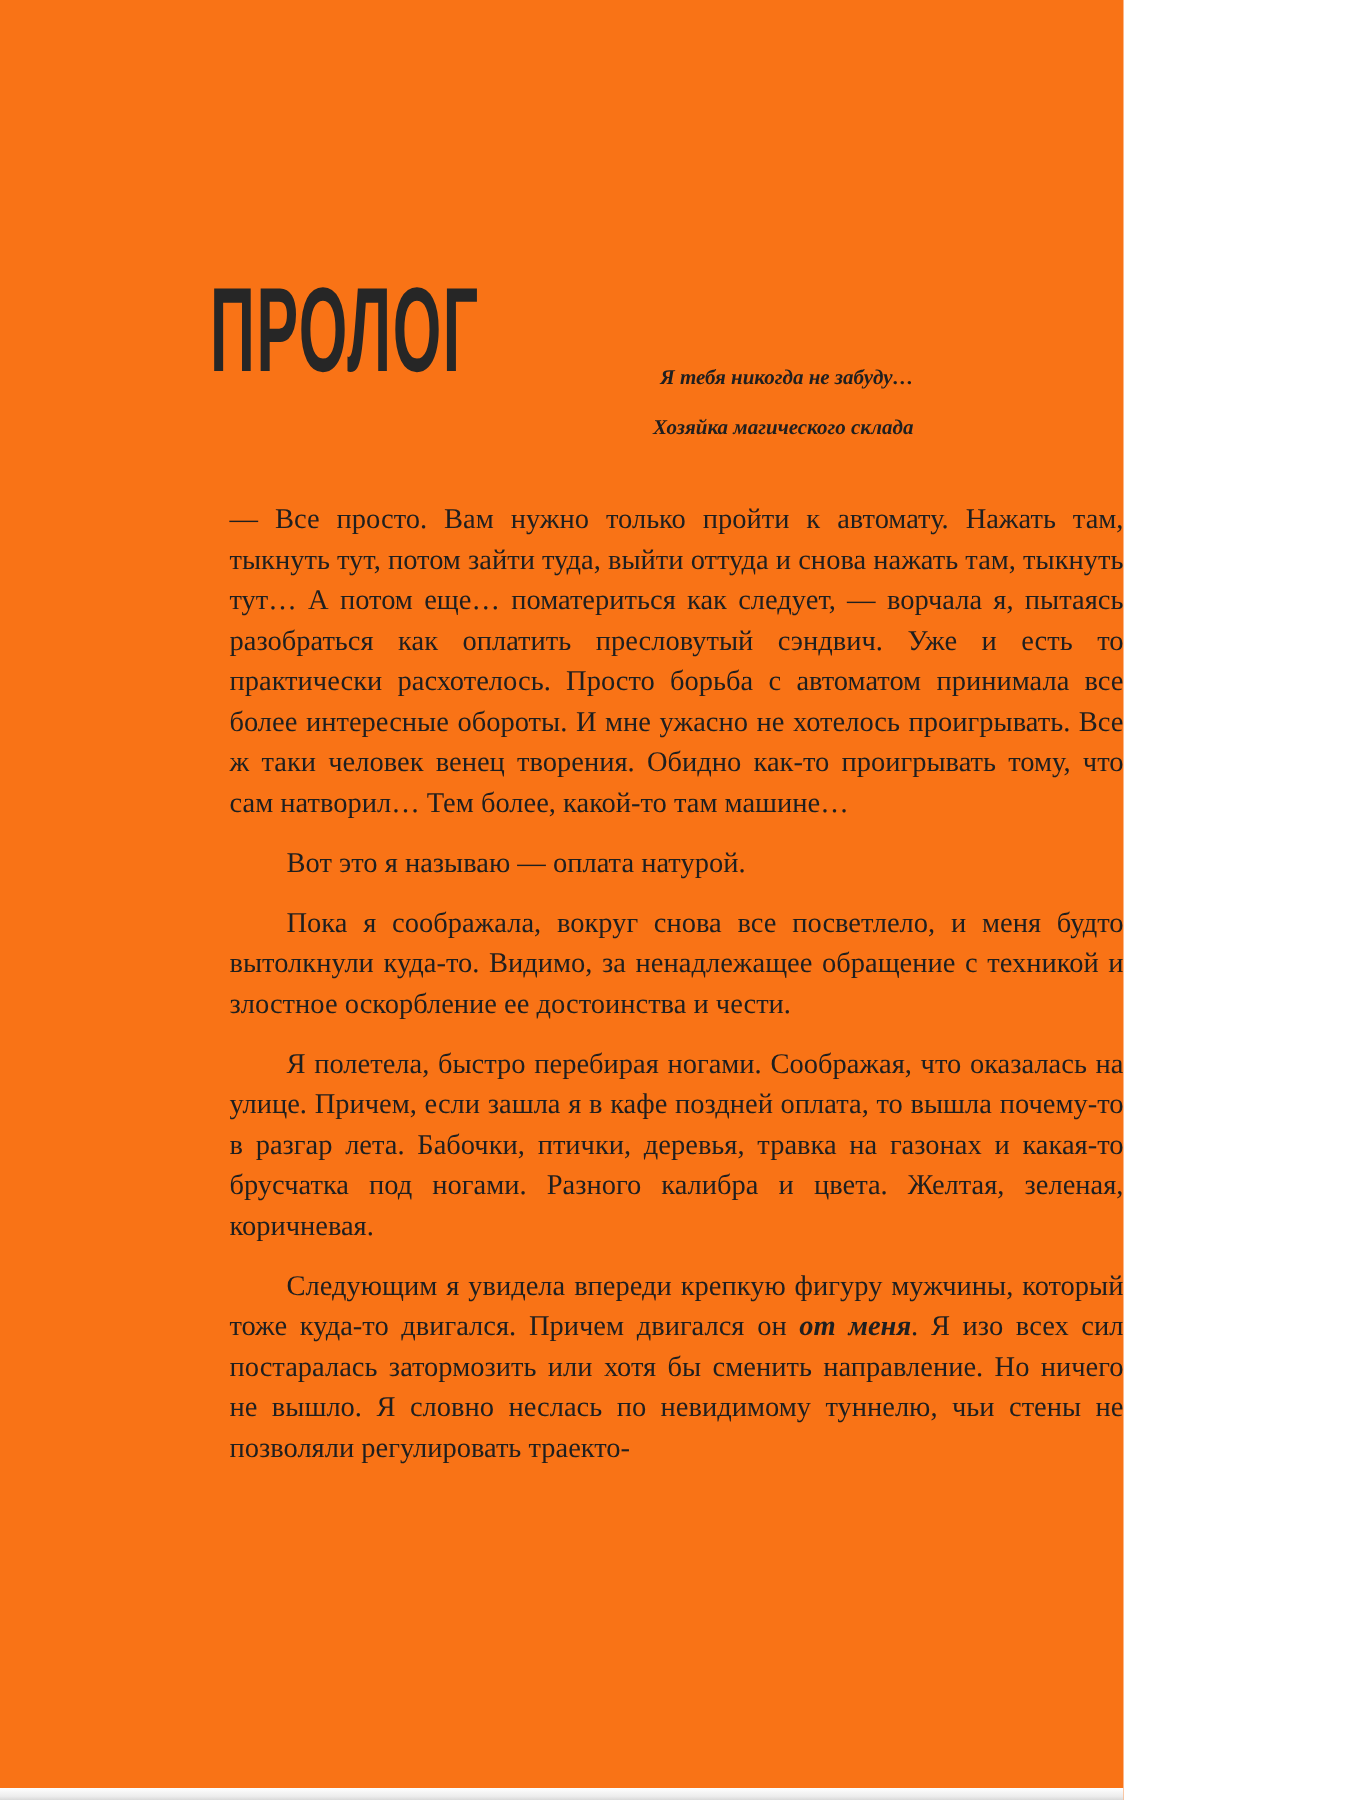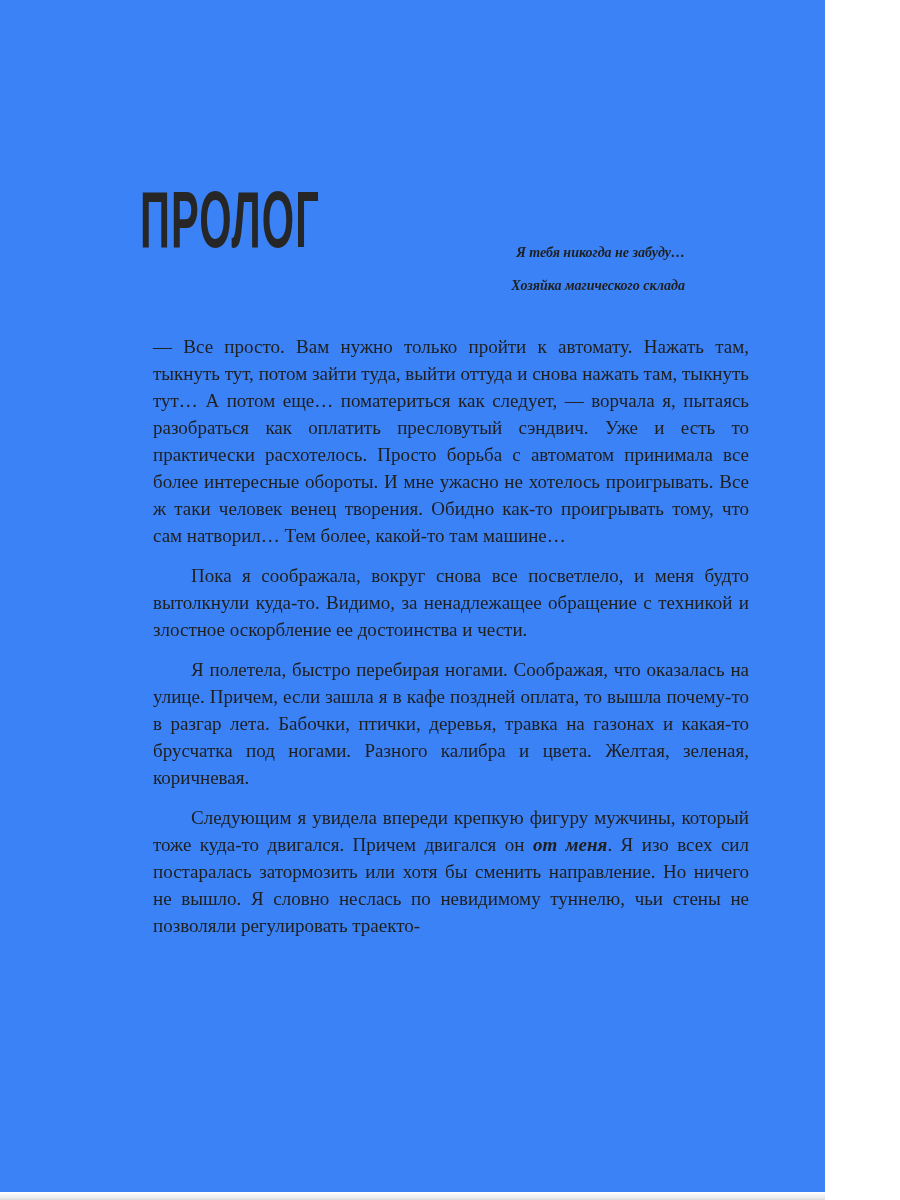--- a/index.html
+++ b/index.html
@@ -2,23 +2,23 @@
 <html lang="ru"><head>
 <meta charset="utf-8">
 <style>
   html, body {
     margin: 0;
     padding: 0;
     background: #ffffff;
   }
   .page {
     position: relative;
-    width: 825px;
+    width: 749px;
     height: 1200px;
-    background: #3b82f6;
+    background: #f97316;
     overflow: hidden;
     font-family: "Liberation Serif", serif;
     color: #1f1f1f;
   }
   .chapter-title {
     position: absolute;
     left: 140px;
     top: 126px;
     font-family: "Liberation Sans", sans-serif;
     font-weight: 700;
@@ -77,20 +77,21 @@
 
   <h1 class="chapter-title">ПРОЛОГ</h1>
 
   <div class="epigraph">
     <div>Я тебя никогда не забуду…</div>
     <div>Хозяйка магического склада</div>
   </div>
 
   <div class="body-text">
       <p><span>— Все просто. Вам нужно только пройти к автомату. Нажать там, тыкнуть тут, потом зайти туда, выйти оттуда и снова нажать там, тыкнуть тут… А потом еще… поматериться как следует, — ворчала я, пытаясь разобраться как оплатить пресловутый сэндвич. Уже и есть то практически расхотелось. Просто борьба с автоматом принимала все более интересные обороты. И мне ужасно не хотелось проигрывать. Все ж таки человек венец творения. Обидно как-то проигрывать тому, что сам натворил… Тем более, какой-то там машине…</span></p>
+      <p><span>Вот это я называю — оплата натурой.</span></p>
       <p><span>Пока я соображала, вокруг снова все посветлело, и меня будто вытолкнули куда-то. Видимо, за ненадлежащее обращение с техникой и злостное оскорбление ее достоинства и чести.</span></p>
       <p><span>Я полетела, быстро перебирая ногами. Соображая, что оказалась на улице. Причем, если зашла я в кафе поздней оплата, то вышла почему-то в разгар лета. Бабочки, птички, деревья, травка на газонах и какая-то брусчатка под ногами. Разного калибра и цвета. Желтая, зеленая, коричневая.</span></p>
       <p><span>Следующим я увидела впереди крепкую фигуру мужчины, который тоже куда-то двигался. Причем двигался он </span><span class="b i">от меня</span><span>. Я изо всех сил постаралась затормозить или хотя бы сменить направление. Но ничего не вышло. Я словно неслась по невидимому туннелю, чьи стены не позволяли регулировать траекто-</span></p>
     </div>
 
   <div class="page-edge"></div>
 
 </div>
 
 </body></html>

